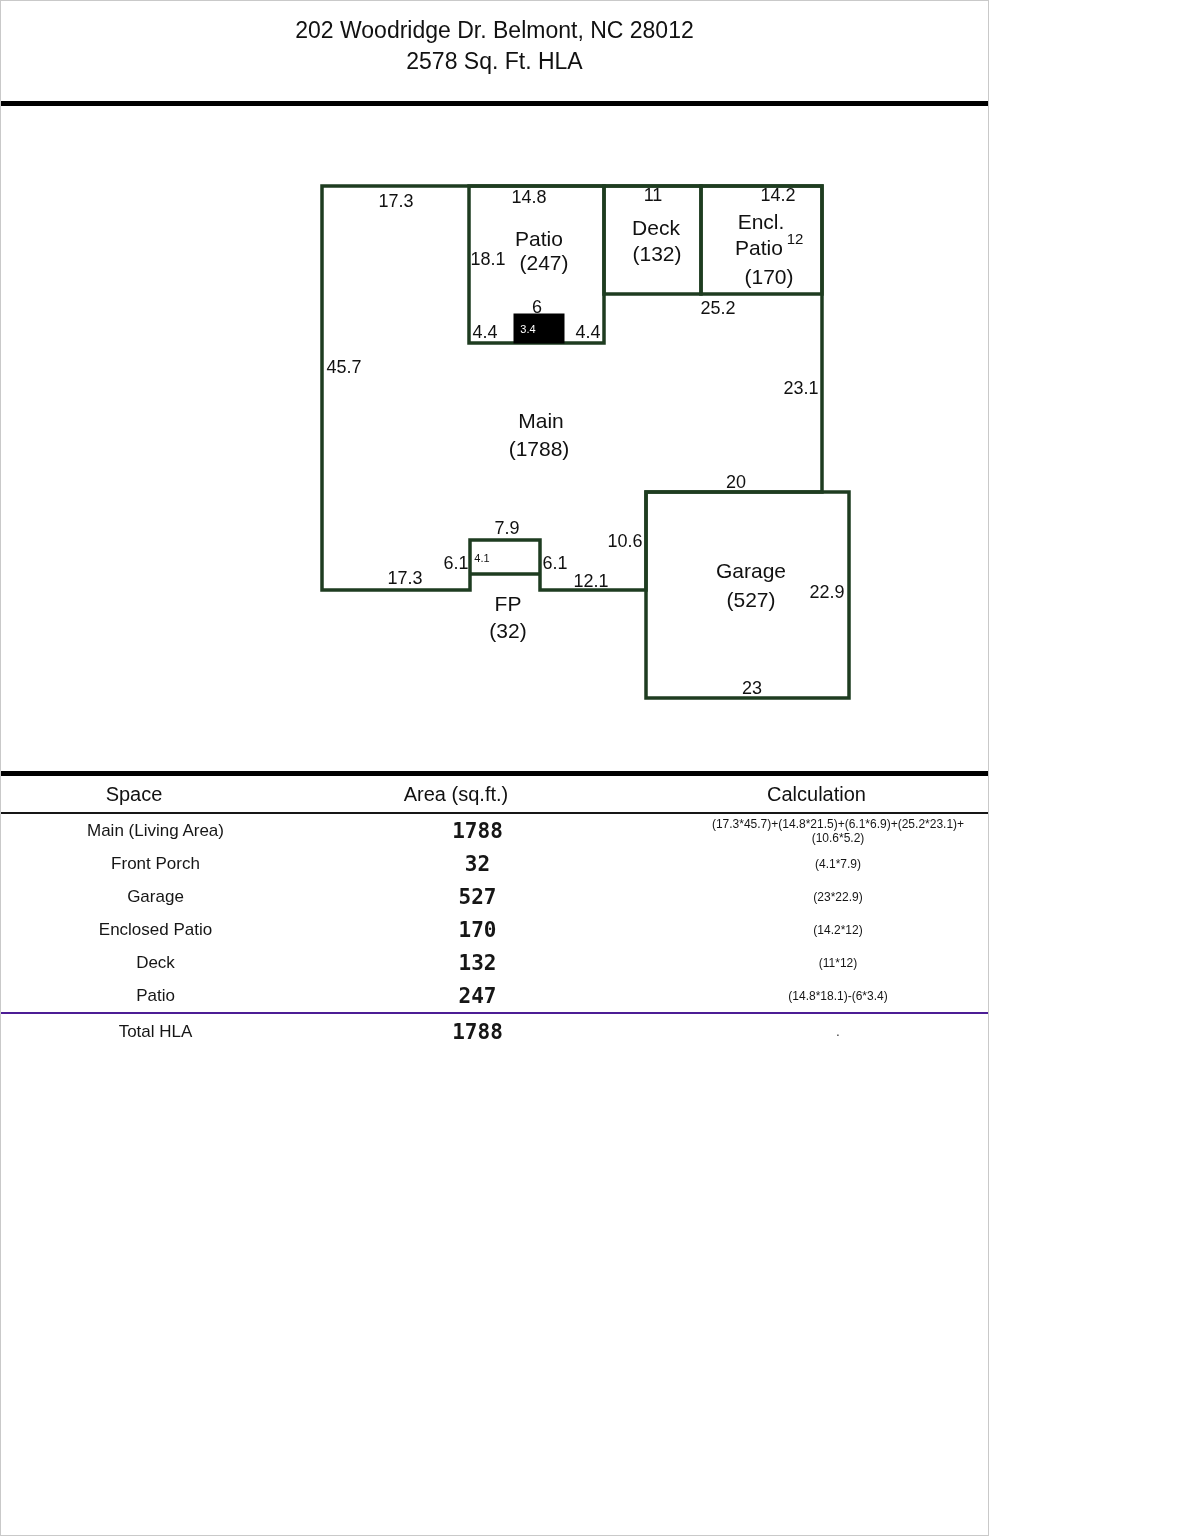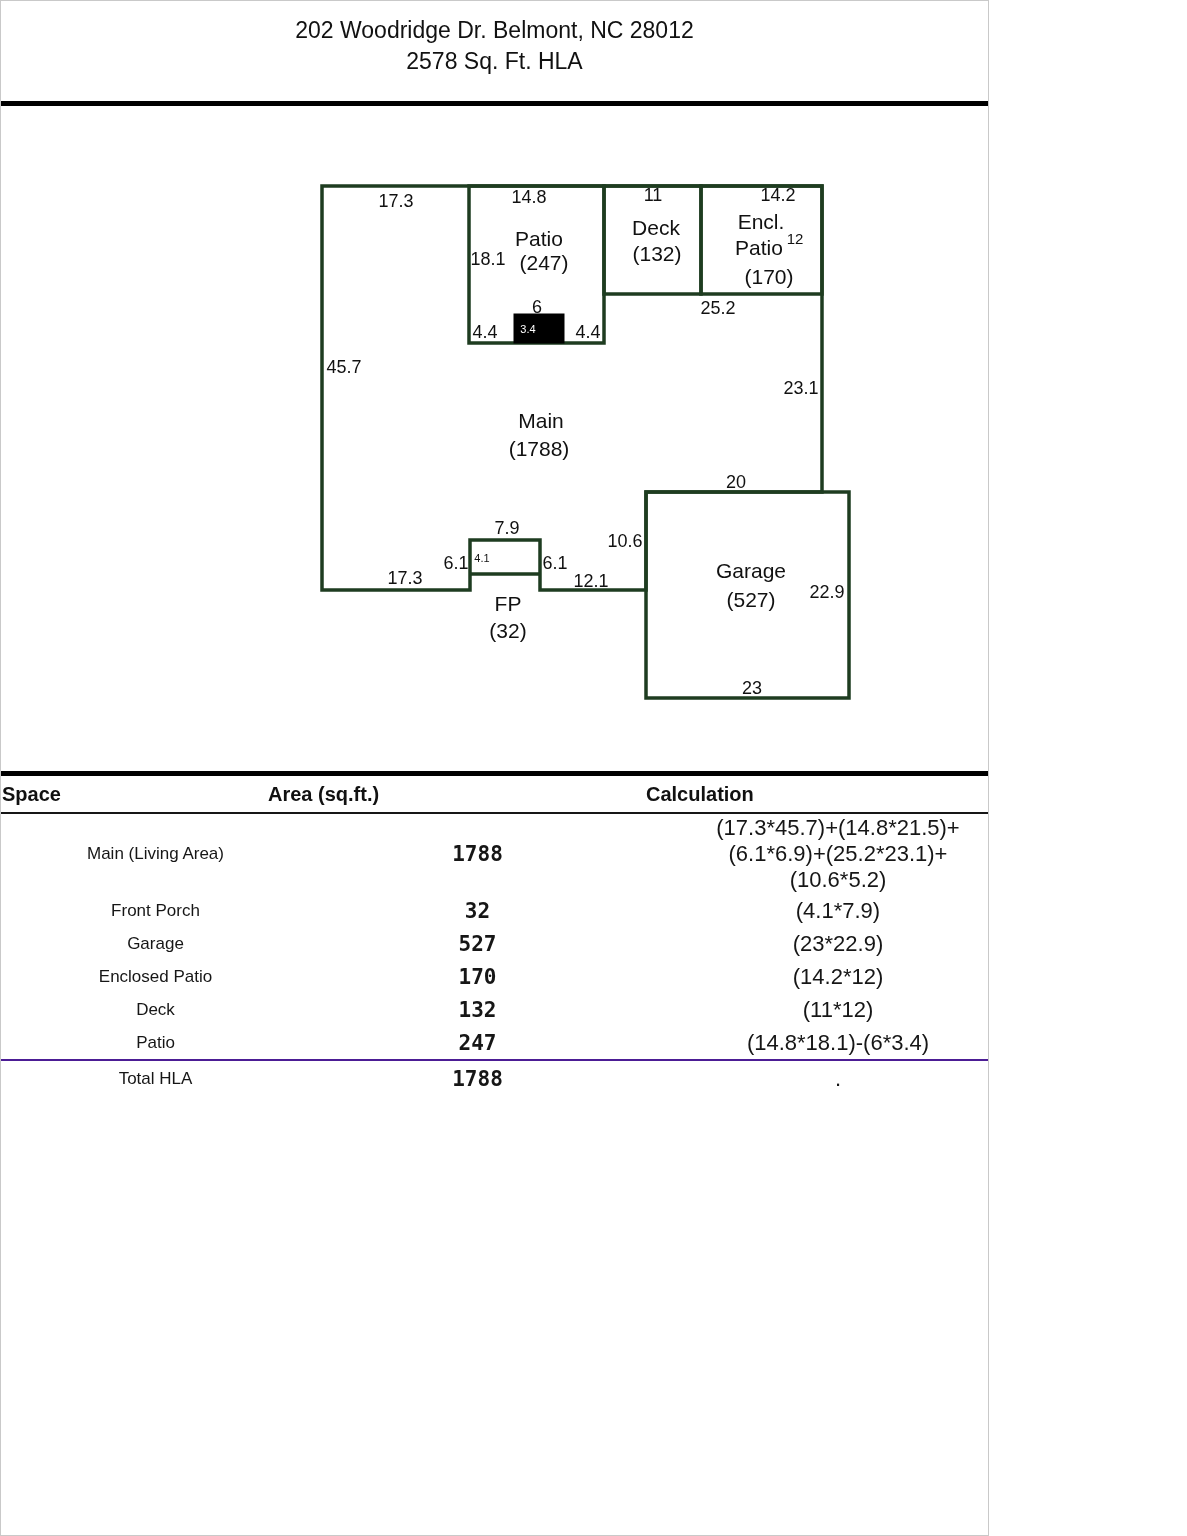--- a/index.html
+++ b/index.html
@@ -34,32 +34,32 @@
   .dim-sup{font-size:15px;}
   .room{font-size:21px;}
   .dim-inv{font-size:11px;fill:#fff !important;}
   .tblwrap{position:absolute;top:770px;left:0;width:100%;}
   table.areas{
     width:100%;border-collapse:collapse;table-layout:fixed;
   }
   table.areas col.c-space{width:266px;}
   table.areas col.c-area{width:378px;}
   table.areas th{
-    font-size:20px;font-weight:bold;text-align:left;
+    font-size:20px;font-weight:normal;text-align:center;
     height:34px;vertical-align:middle;
     border-top:5px solid #000;border-bottom:2px solid #161616;
   }
   table.areas td{
     text-align:center;vertical-align:middle;height:31px;
     font-size:17px;color:#161616;padding-left:44px;
   }
   table.areas td.area-val{
     font-family:"DejaVu Sans Mono",monospace;font-size:21px;font-weight:bold;
   }
-  table.areas td.calc-val{font-size:22px;}
+  table.areas td.calc-val{font-size:12px;}
   table.areas tr.total-row td{
     border-top:2px solid #4c1d95;height:34px;
   }
 </style>
 </head>
 <body>
 
 <div class="page">
 
   <div class="hdr">

